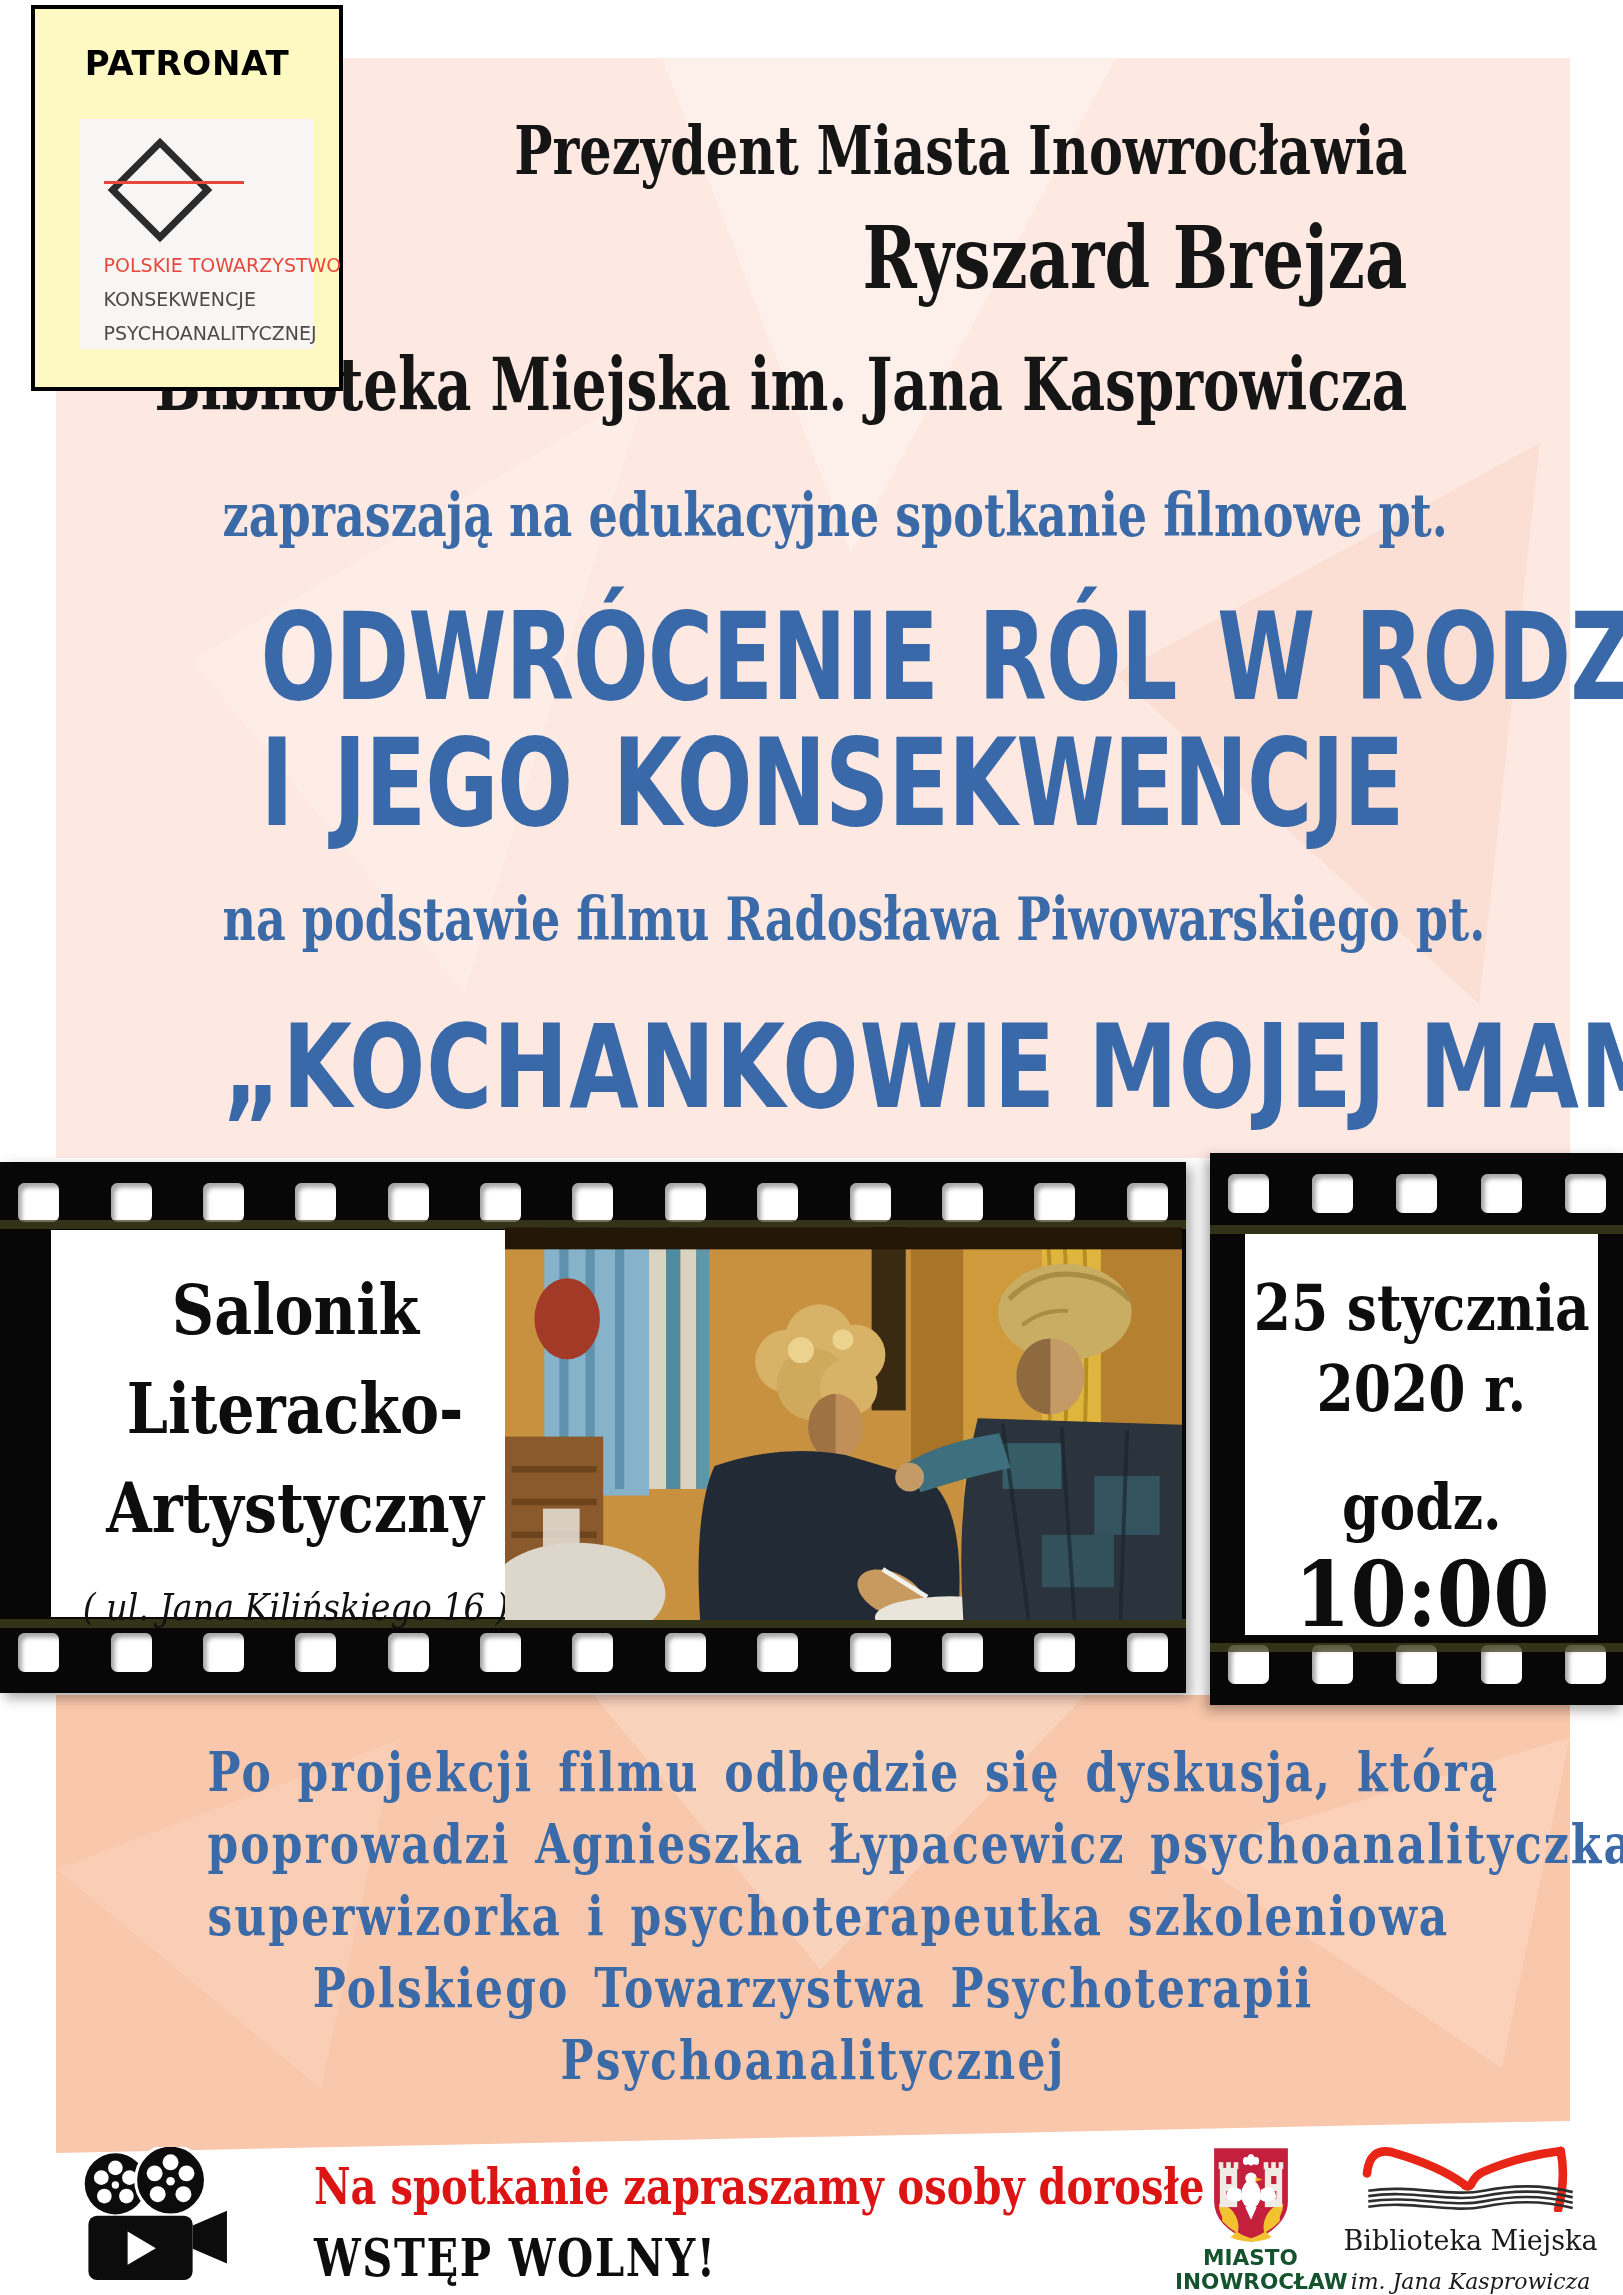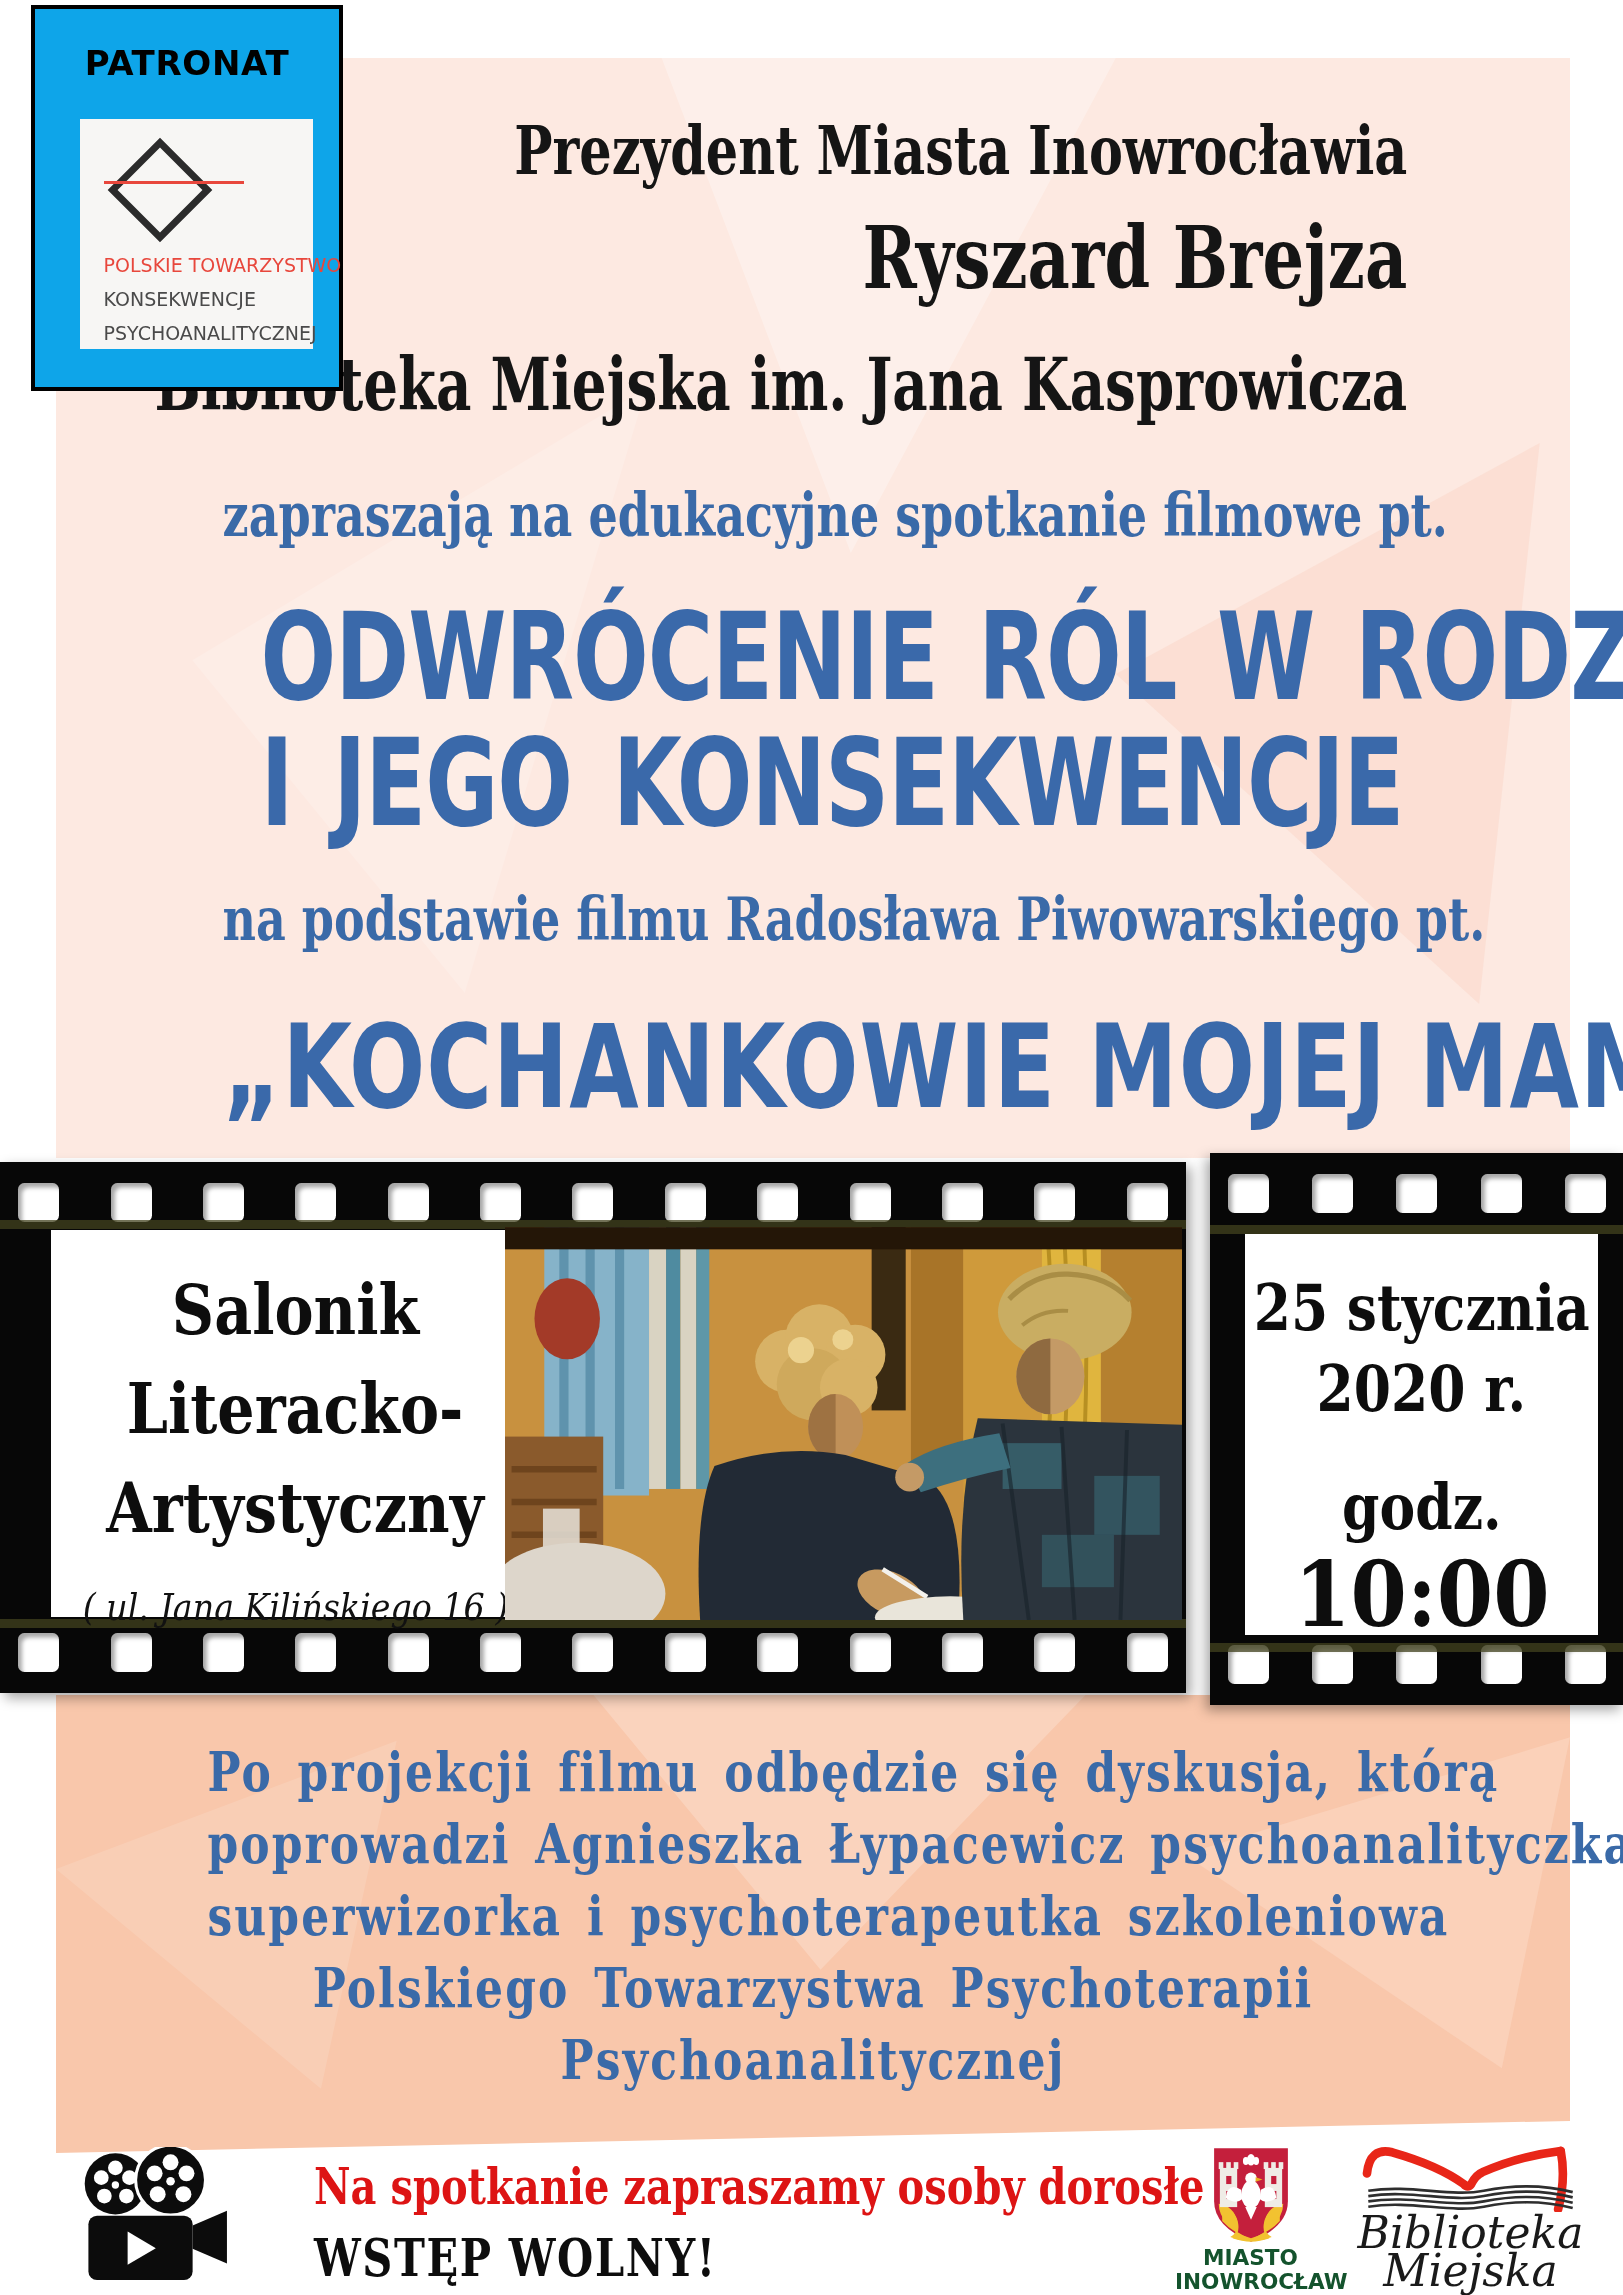--- a/index.html
+++ b/index.html
@@ -6,21 +6,21 @@
   #poster{
     position:relative;width:1623px;height:2295px;background:#ffffff;overflow:hidden;
     font-family:"DejaVu Serif","Liberation Serif",serif;color:#141414;
   }
   
   #pink-bg{position:absolute;left:56px;top:58px;width:1514px;height:1100px;background:#fde9e1;}
   #peach-bg{position:absolute;left:56px;top:1695px;width:1514px;height:458px;background:#f9c7ab;
     clip-path:polygon(0 0,100% 0,100% 93%,0 100%);}
   .facet{position:absolute;pointer-events:none;}
   
-  #patronat-box{position:absolute;left:31px;top:5.2px;width:304px;height:378px;background:#0ea5e9;
+  #patronat-box{position:absolute;left:31px;top:5.2px;width:304px;height:378px;background:#fef9c3;
     border:4.6px solid #000;z-index:6;}
   #patronat-title{margin-top:34px;text-align:center;font-family:"DejaVu Sans","Liberation Sans",sans-serif;
     font-weight:bold;font-size:34px;letter-spacing:0.7px;color:#000;}
   #patronat-panel{position:absolute;left:45px;top:110px;width:233px;height:230px;background:#f7f6f4;}
   #pttp-diamond{position:absolute;left:43px;top:34px;width:60px;height:60px;border:7.2px solid #2b2b2b;transform:rotate(45deg);}
   #pttp-redline{position:absolute;left:23.6px;top:62px;width:140px;height:3.3px;background:#e8473c;}
   .org-line{position:absolute;left:23.6px;font-family:"DejaVu Sans","Liberation Sans",sans-serif;font-size:19px;white-space:nowrap;}
   #org-1{top:135px;color:#e8473c;}
   #org-2{top:169px;color:#4a4a4a;}
   #org-3{top:203px;color:#4a4a4a;}
@@ -68,21 +68,21 @@
   .dline{font-weight:bold;font-size:55px;line-height:72px;letter-spacing:2.6px;word-spacing:9.2px;
     transform:scaleX(.8);transform-origin:center;white-space:nowrap;}
   .dname{font-weight:bold;}
   
   #projector{position:absolute;left:77px;top:2147px;z-index:3;}
   #adults-note{position:absolute;left:314px;top:2157px;z-index:3;color:#dd1414;font-weight:bold;font-size:50px;}
   #free-entry{position:absolute;left:314px;top:2227px;z-index:3;color:#0d0d0d;font-weight:bold;font-size:52px;letter-spacing:2px;}
   #city-logo{position:absolute;left:1175px;top:2146px;width:151px;text-align:center;z-index:3;}
   .city-text{font-family:"DejaVu Sans","Liberation Sans",sans-serif;font-weight:bold;font-size:21.6px;line-height:24px;color:#14532d;}
   #library-logo{position:absolute;left:1343px;top:2139px;width:255px;text-align:center;z-index:3;color:#1a1a1a;}
-  #lib-line1{font-style:italic;font-size:44px;line-height:38px;}
+  #lib-line1{font-size:27px;line-height:54px;}
   #lib-line2{font-style:italic;font-size:22px;line-height:27.5px;}
 </style>
 </head>
 <body>
 
 <div id="poster">
 
   <div id="pink-bg">
     <div class="facet" style="left:30%;top:0;width:50%;height:45%;background:rgba(255,255,255,.30);clip-path:polygon(20% 0,80% 0,45% 100%);"></div>
     <div class="facet" style="left:5%;top:30%;width:40%;height:55%;background:rgba(255,255,255,.18);clip-path:polygon(10% 45%,85% 0,55% 100%);"></div>

